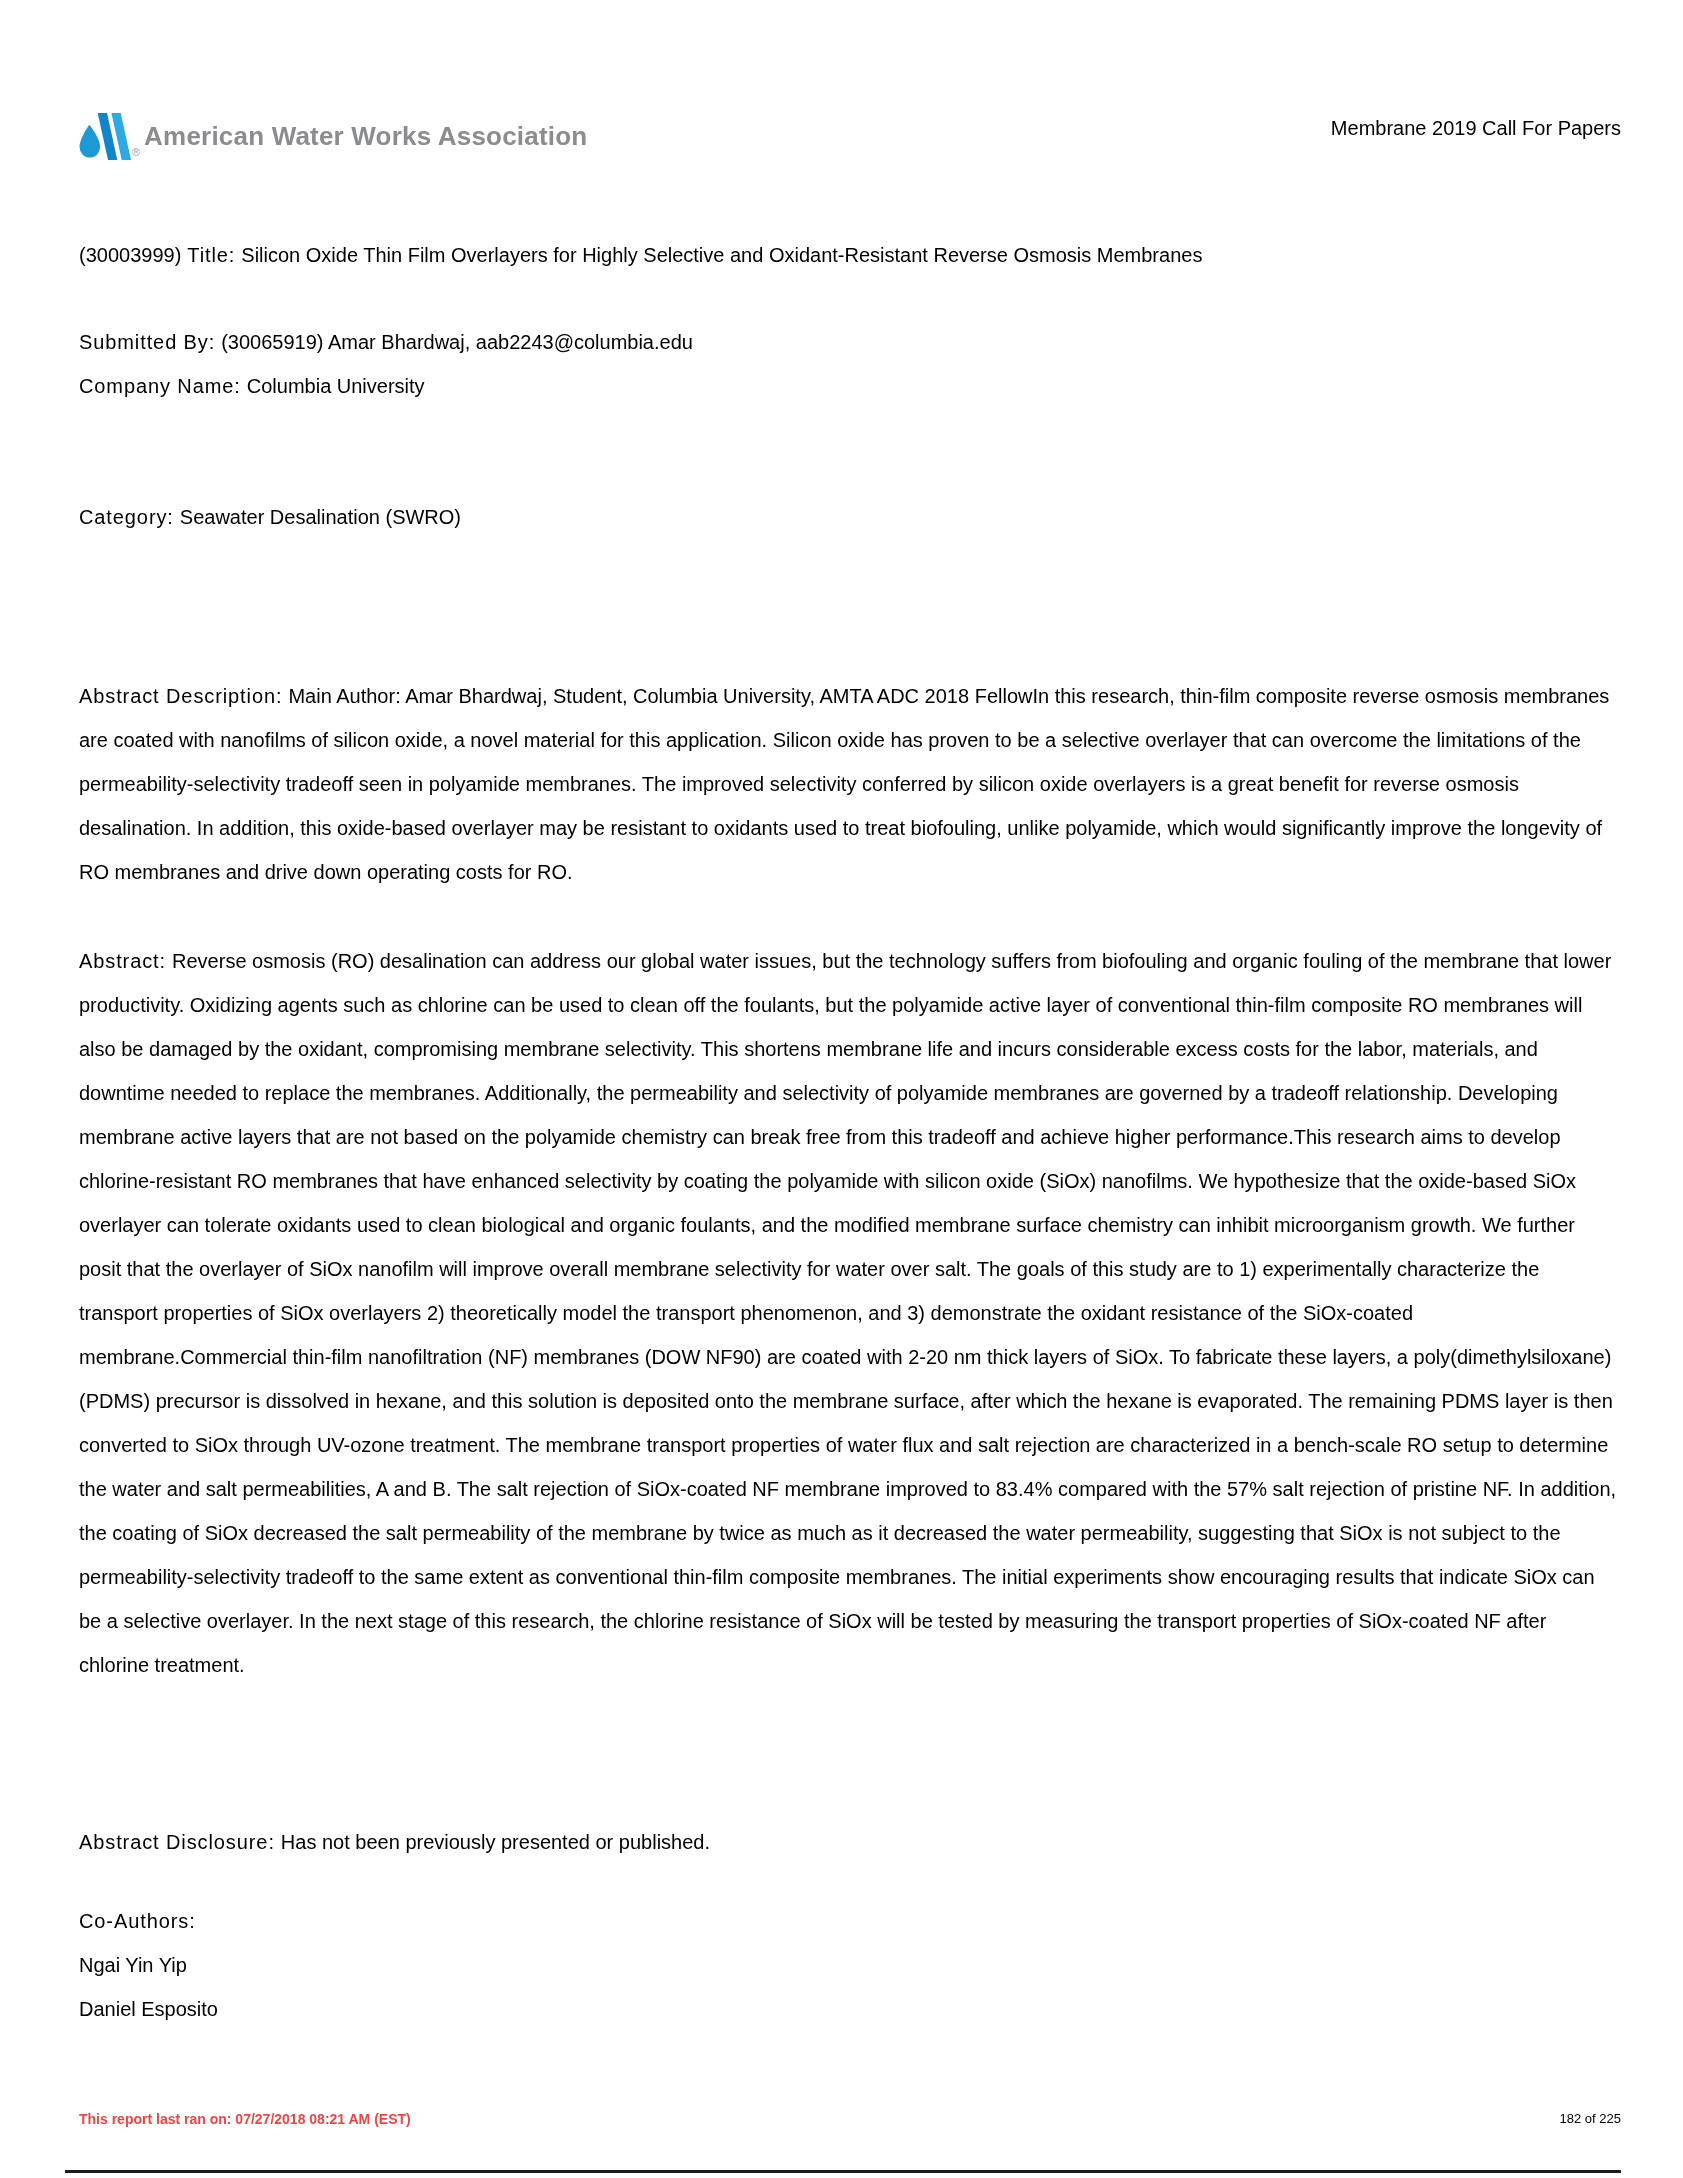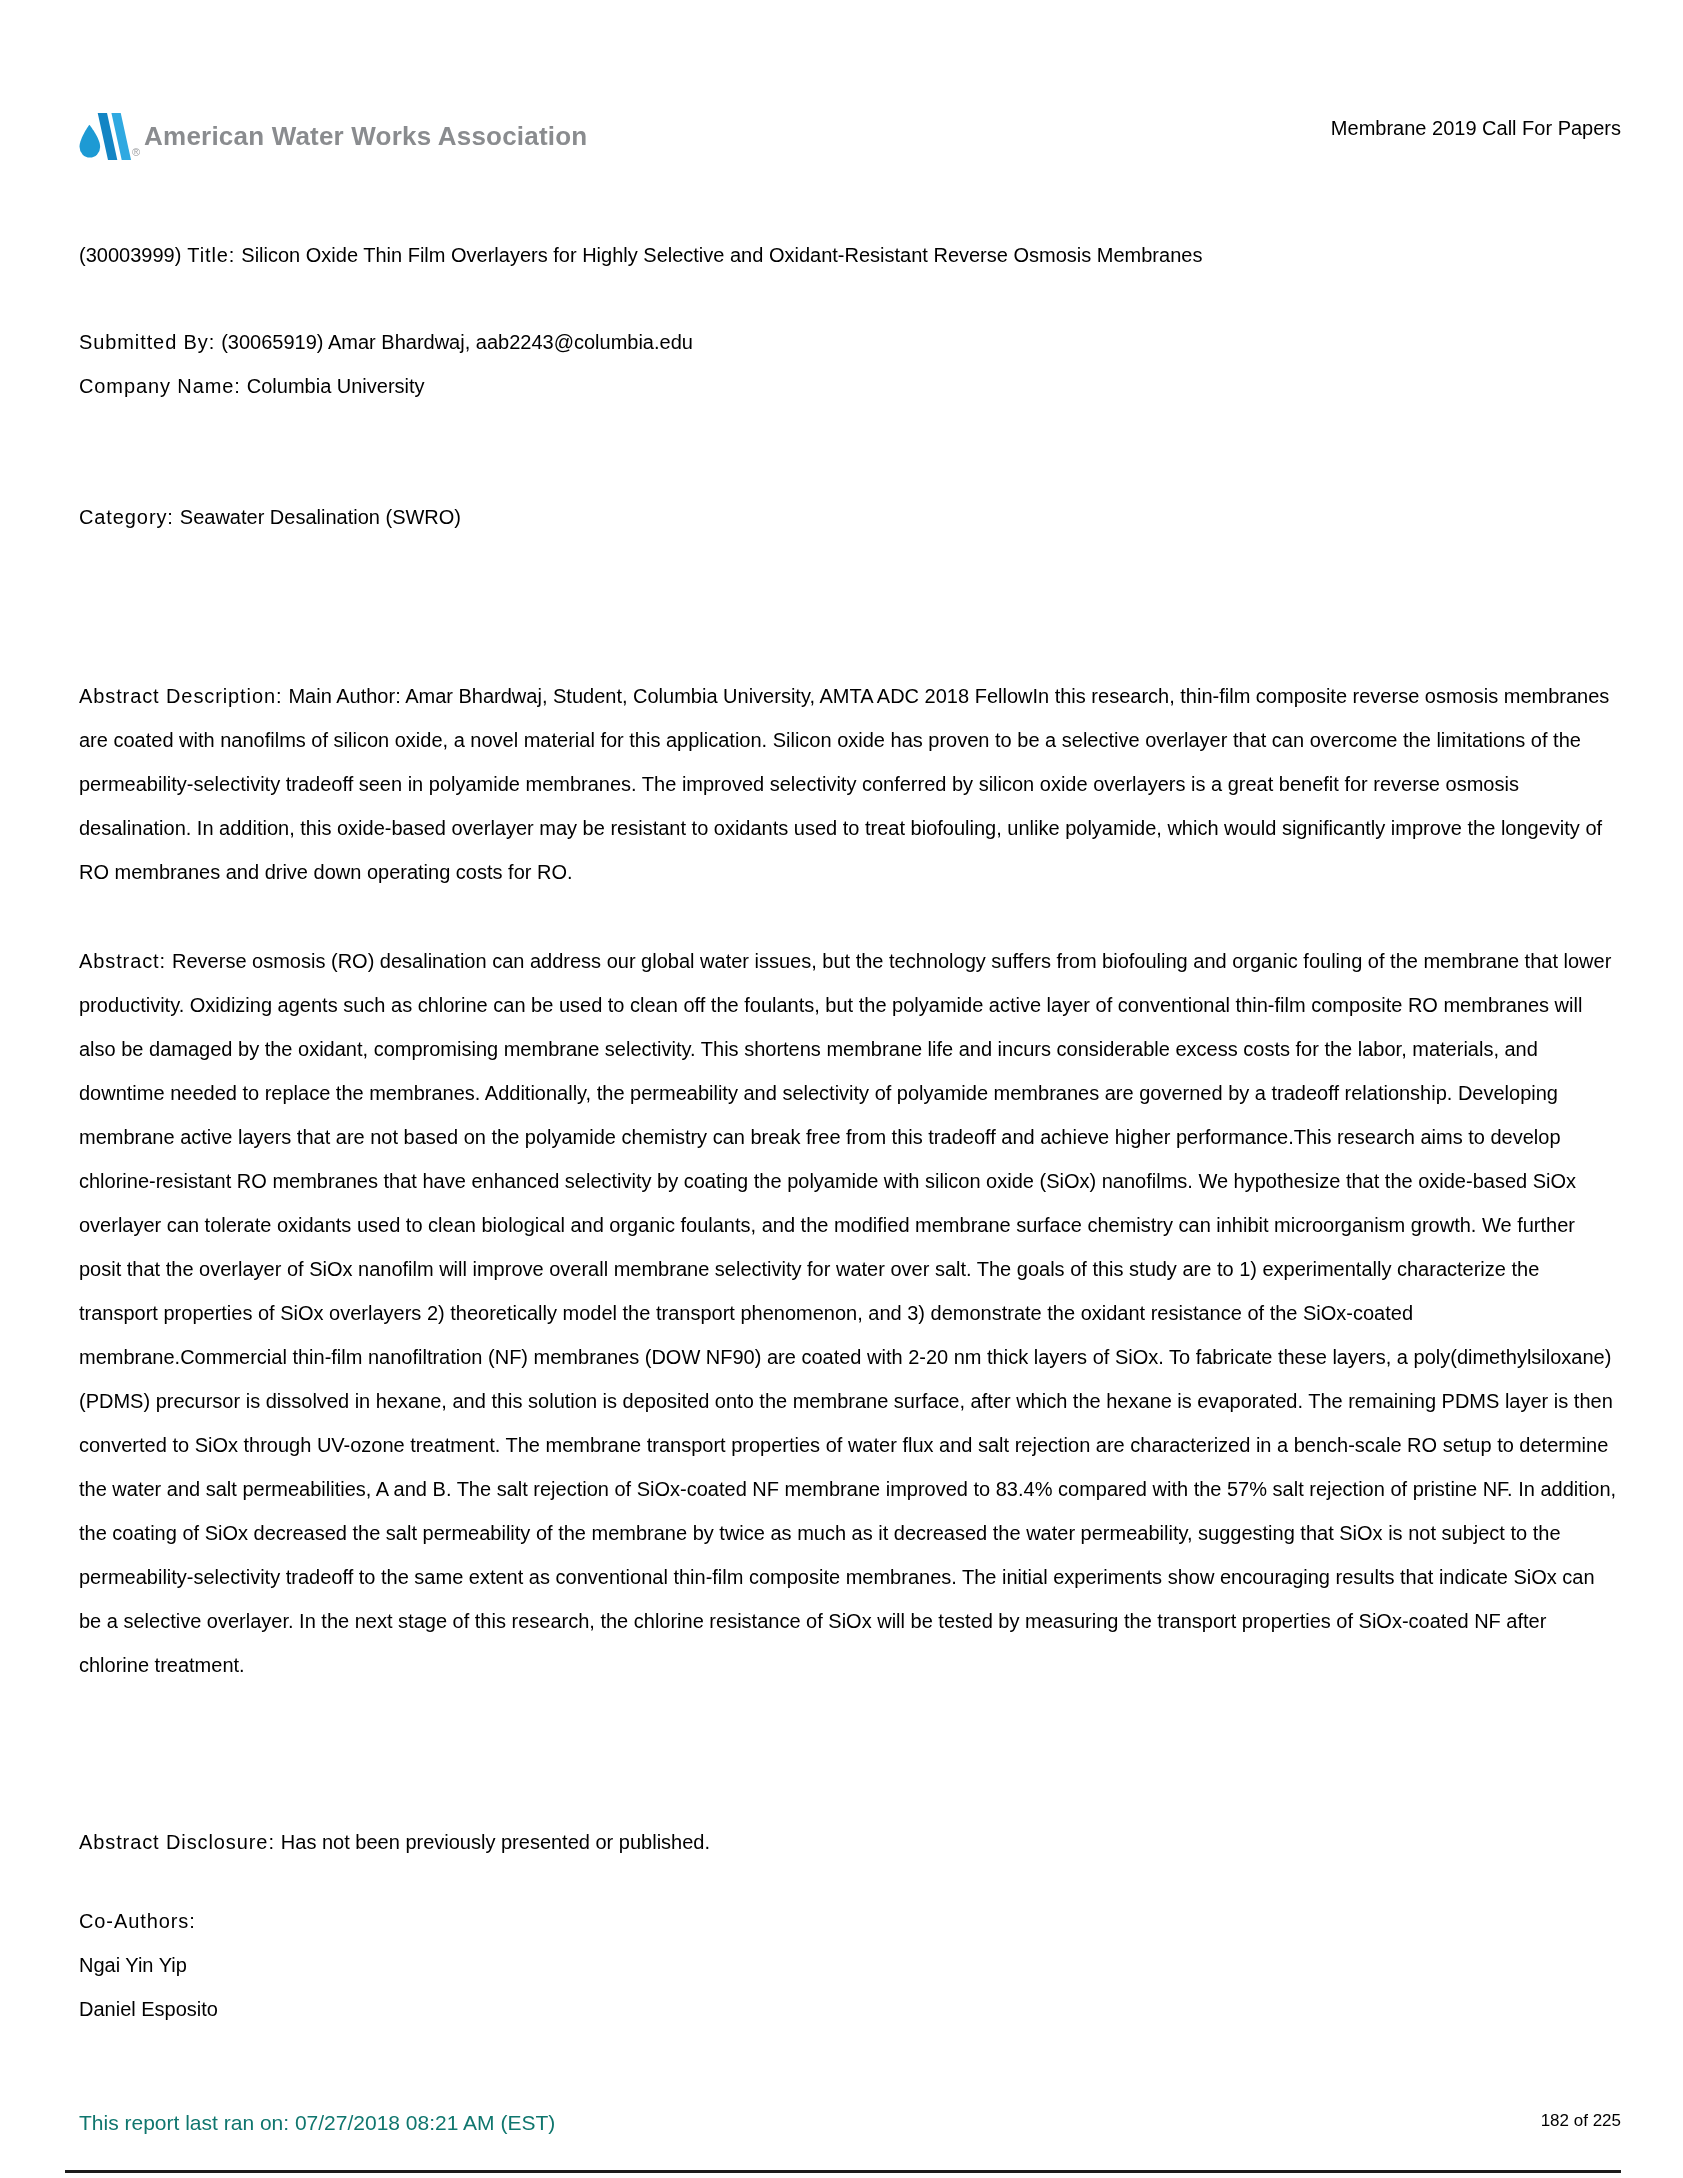--- a/index.html
+++ b/index.html
@@ -69,27 +69,28 @@
   .f-subcategory     { top: 541px; }
   .f-format          { top: 585px; }
   .p-description     { top: 674px; }
   .p-abstract        { top: 939px; }
   .f-disclosure      { top: 1820px; }
   .coauthors-block   { top: 1899px; left: 79px; width: 1542px; font-size: 20px; line-height: 44px; color:#000; }
 
   
   .footer-left {
     top: 2111px; left: 79px;
-    font-size: 21px;
-    color: #0f766e;
+    font-size: 14px;
+    color: #ef4444;
     white-space: nowrap;
+    font-weight: bold;
   }
   .footer-right {
     top: 2111px; right: 62px;
-    font-size: 17px;
+    font-size: 13px;
     color: #000;
     white-space: nowrap;
   }
   .bottom-rule {
     top: 2170px; left: 65px;
     width: 1556px; height: 3px;
     background: #1c1c1c;
   }
 </style>
 </head>

